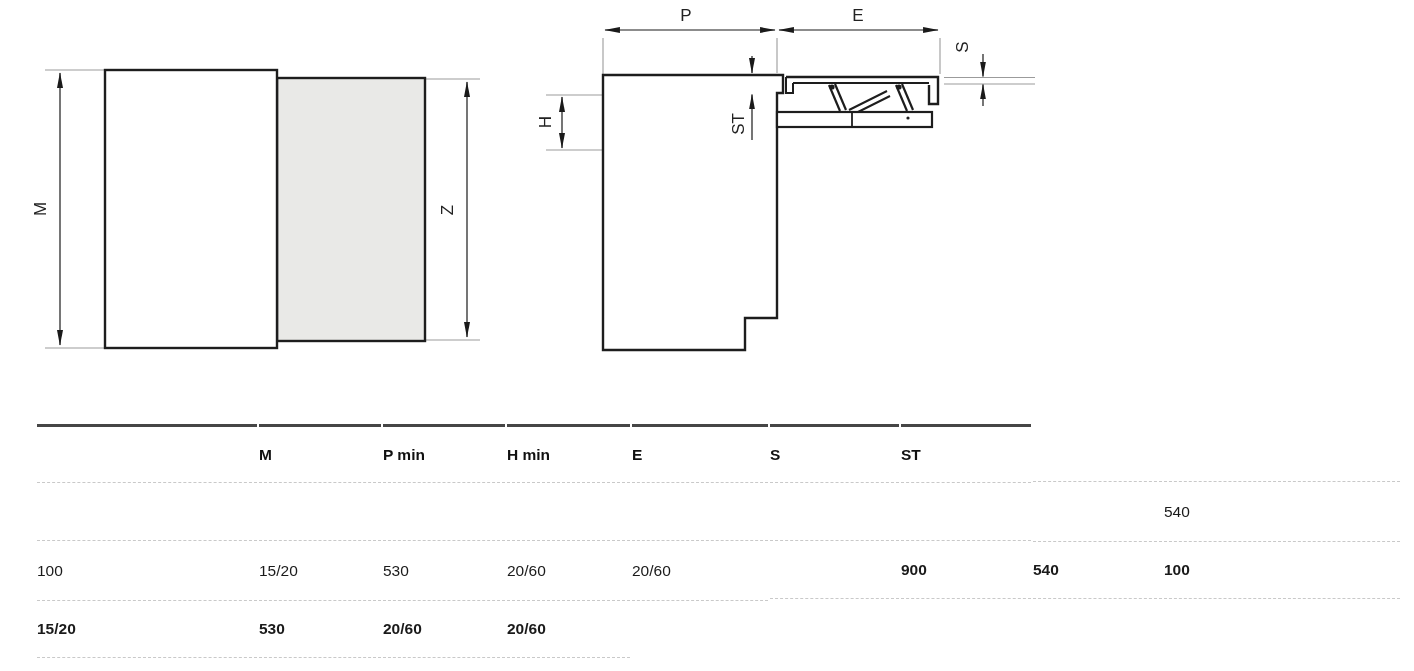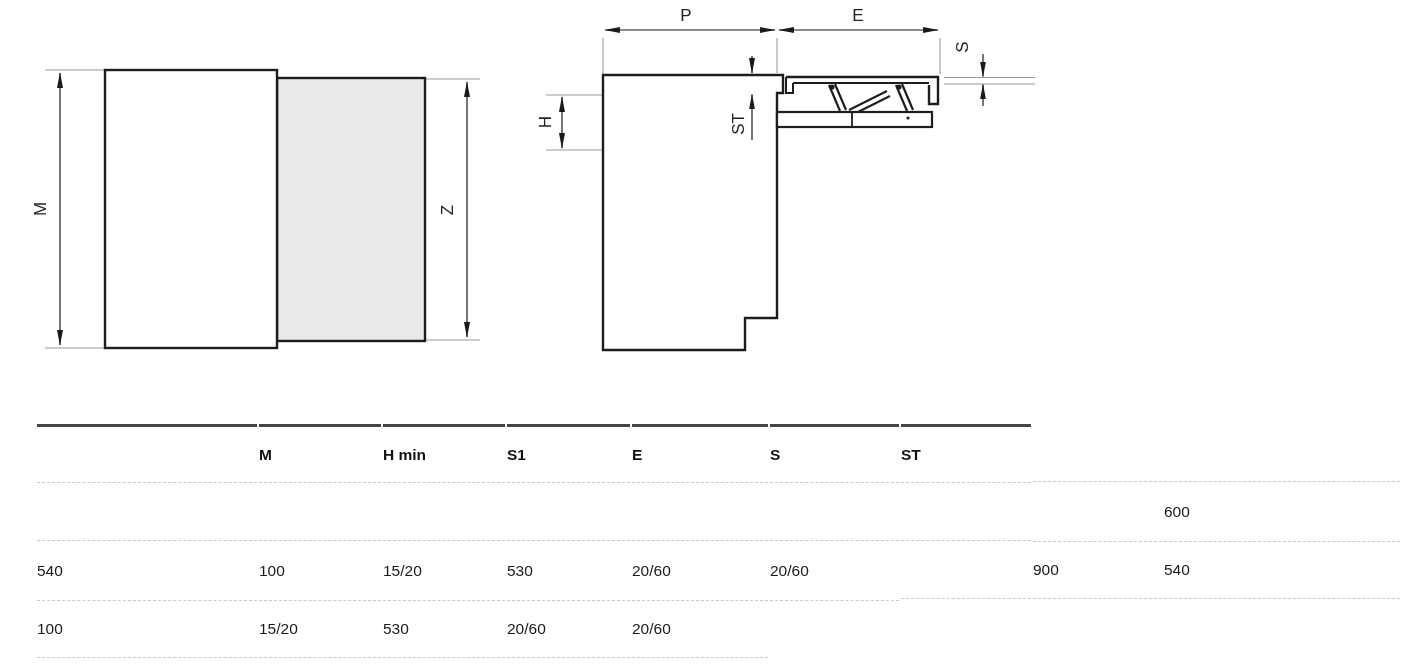--- a/index.html
+++ b/index.html
@@ -30,21 +30,21 @@
     overflow:hidden;
   }
   .cell.hdr {
     border-top:3px solid #464646;
     height:59px;
     font-weight:700;
     color:#111111;
   }
   .cell.spacer { height:58px; }
   .cell.r1 { height:59px; }
-  .cell.r2 { height:57px; }
+  .cell.r2 { height:57px;font-weight:bold; }
   .bottom-pad { height:14px; }
 </style>
 </head>
 <body>
 
 <svg class="drawing-area" viewBox="0 0 1414 400" xmlns="http://www.w3.org/2000/svg">
   <defs>
     <marker id="arw" viewBox="0 0 12 6" refX="11.5" refY="3" markerWidth="13" markerHeight="6.5" orient="auto-start-reverse">
       <path d="M0,0.7 L12,3 L0,5.3 Z" fill="#1a1a1a"></path>
     </marker>
@@ -120,38 +120,37 @@
 
     <line x1="562" y1="97" x2="562" y2="148" stroke="#1a1a1a" stroke-width="1.2" marker-start="url(#arw)" marker-end="url(#arw)"></line>
     <text transform="translate(551,122) rotate(-90)" text-anchor="middle">H</text>
   </g>
 </svg>
 
 <div class="dim-table">
 
   <div class="cell hdr"></div>
   <div class="cell hdr">M</div>
+  <div class="cell hdr">P min</div>
   <div class="cell hdr">H min</div>
-  <div class="cell hdr">S1</div>
   <div class="cell hdr">E</div>
   <div class="cell hdr">S</div>
   <div class="cell hdr">ST</div>
 
   <div class="cell spacer"></div>
   <div class="cell spacer"></div>
   <div class="cell spacer"></div>
   <div class="cell spacer"></div>
   <div class="cell spacer"></div>
   <div class="cell spacer"></div>
   <div class="cell spacer"></div>
   <div class="cell spacer"></div>
   <div class="cell spacer"></div>
 
   <div class="cell r1"></div>
-  <div class="cell r1">600</div>
   <div class="cell r1">540</div>
   <div class="cell r1">100</div>
   <div class="cell r1">15/20</div>
   <div class="cell r1">530</div>
   <div class="cell r1">20/60</div>
   <div class="cell r1">20/60</div>
 
   <div class="cell r2"></div>
   <div class="cell r2">900</div>
   <div class="cell r2">540</div>

